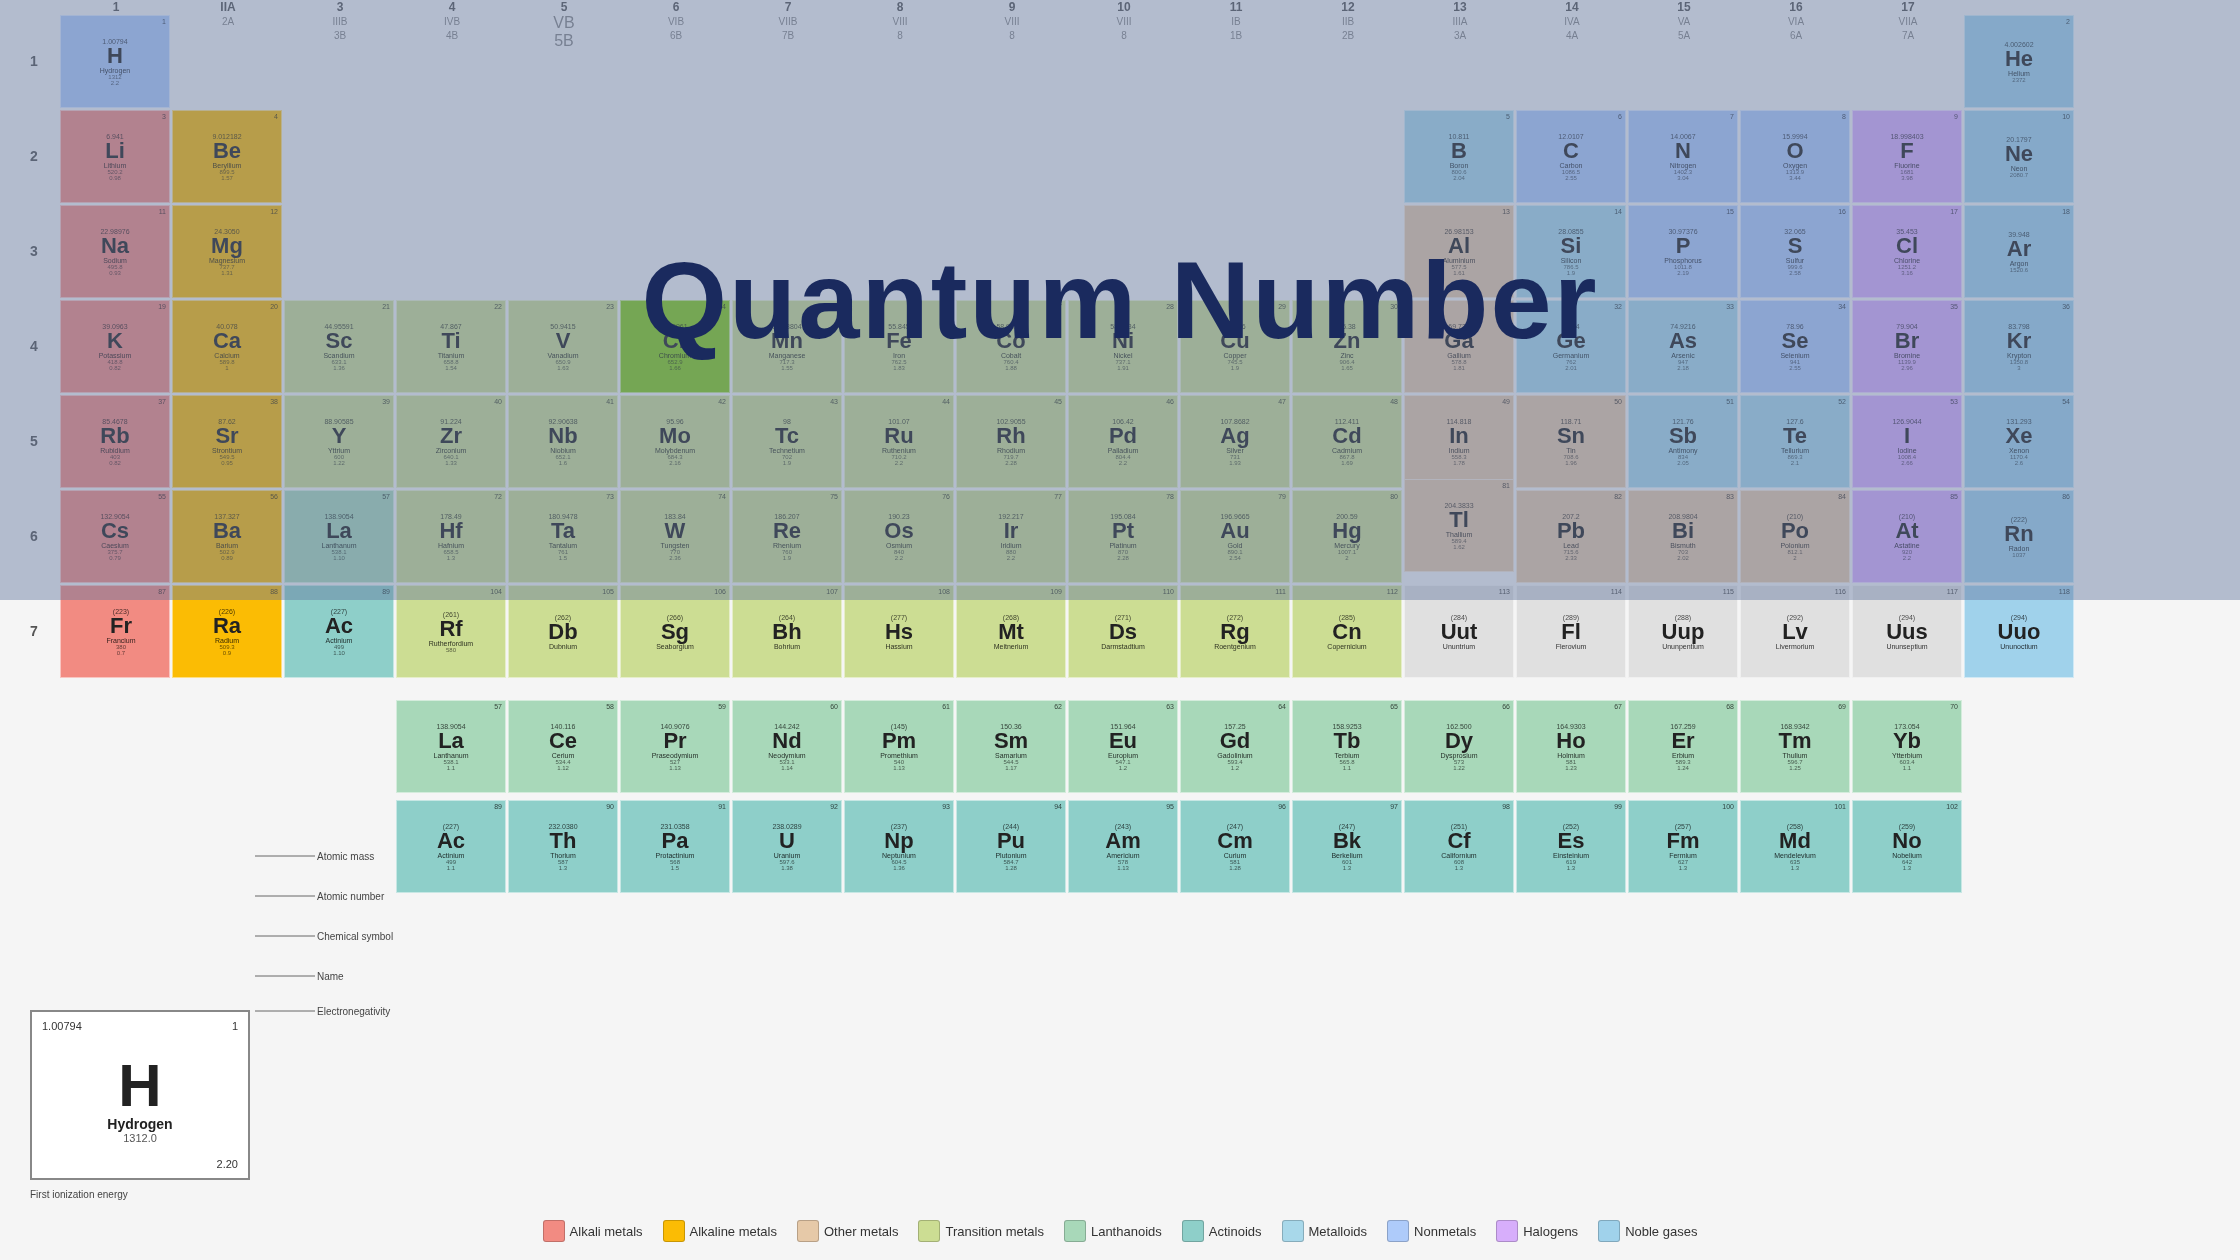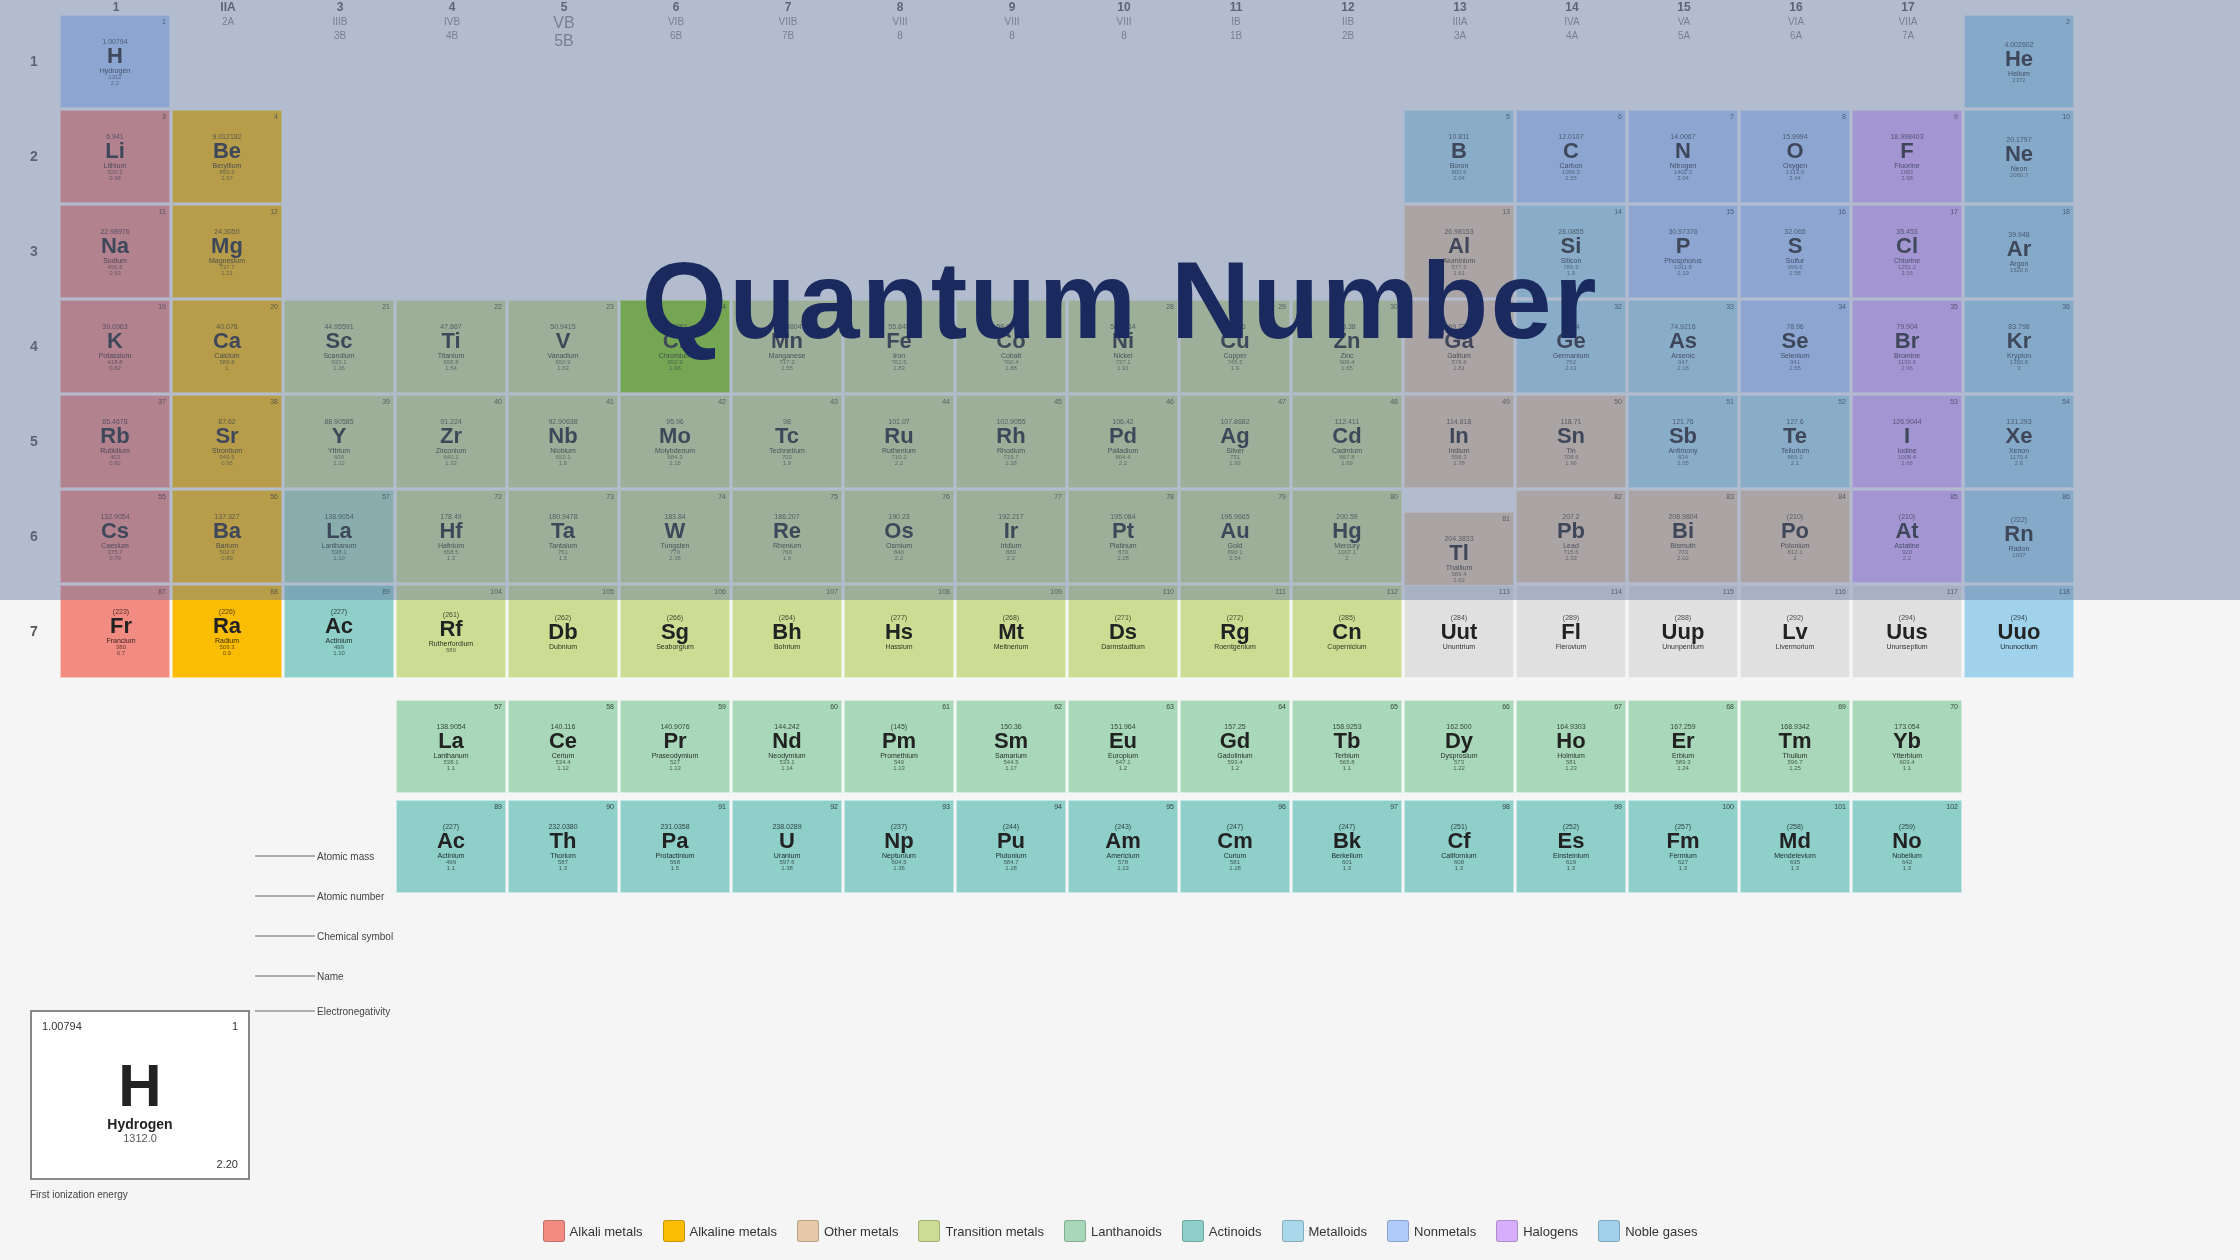--- a/index.html
+++ b/index.html
@@ -713,21 +713,21 @@
     <span class="electronegativity">2.54</span>
   </div>
     <div class="element" style="left: 1292px; top: 490px; width: 110px; height: 93px; background-color: rgb(204, 221, 147);">
     <span class="atomic-mass">200.59</span>
     <span class="atomic-number">80</span>
     <span class="symbol">Hg</span>
     <span class="name">Mercury</span>
     <span class="ionization">1007.1</span>
     <span class="electronegativity">2</span>
   </div>
-    <div class="element" style="left: 1404px; top: 512px; width: 110px; height: 93px; background-color: rgb(230, 201, 168);">
+    <div class="element" style="left: 1404px; top: 479px; width: 110px; height: 93px; background-color: rgb(230, 201, 168);">
     <span class="atomic-mass">204.3833</span>
     <span class="atomic-number">81</span>
     <span class="symbol">Tl</span>
     <span class="name">Thallium</span>
     <span class="ionization">589.4</span>
     <span class="electronegativity">1.62</span>
   </div>
     <div class="element" style="left: 1516px; top: 490px; width: 110px; height: 93px; background-color: rgb(230, 201, 168);">
     <span class="atomic-mass">207.2</span>
     <span class="atomic-number">82</span>

